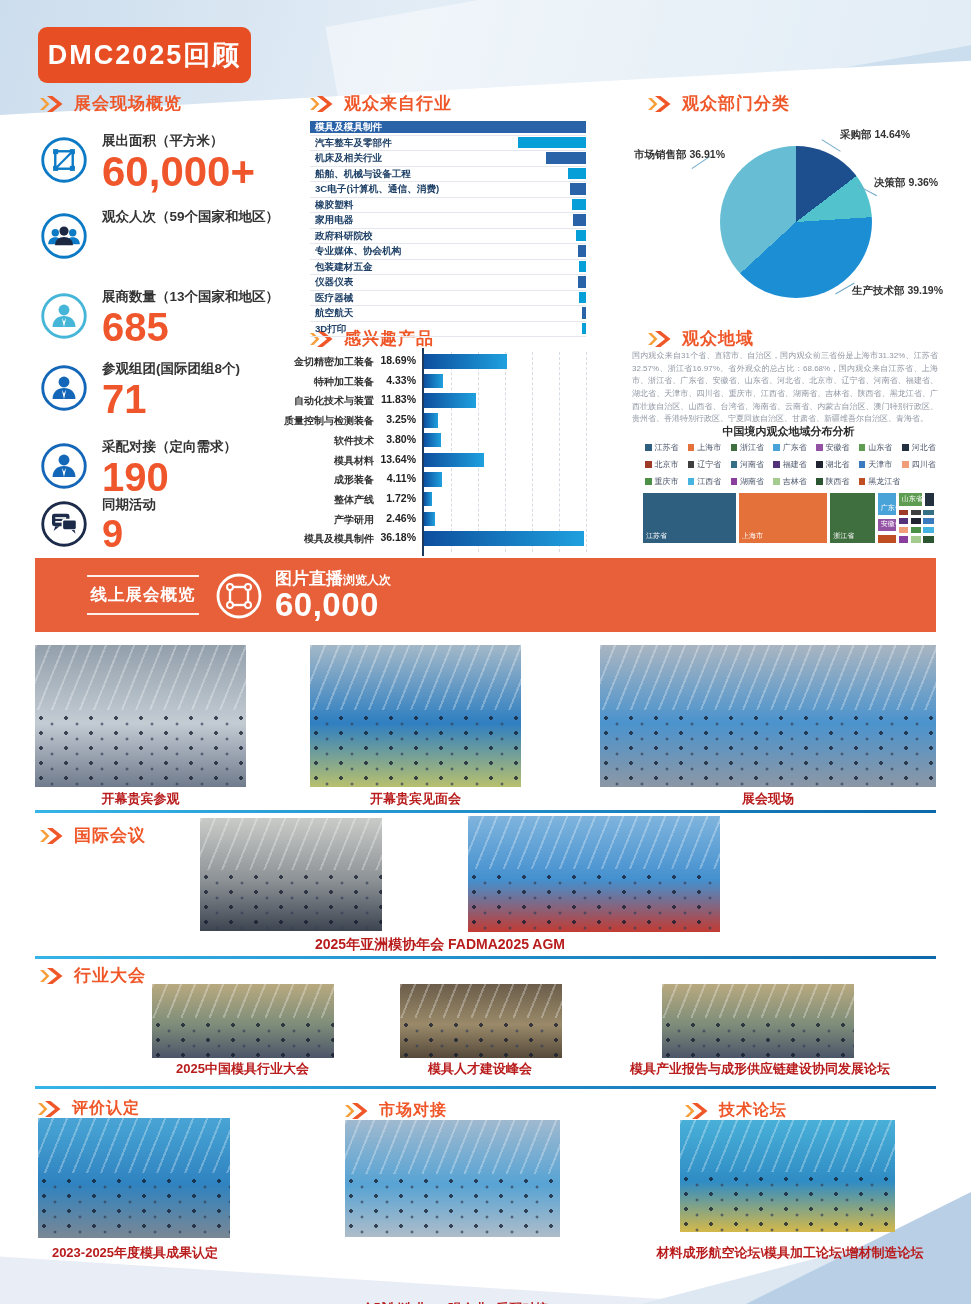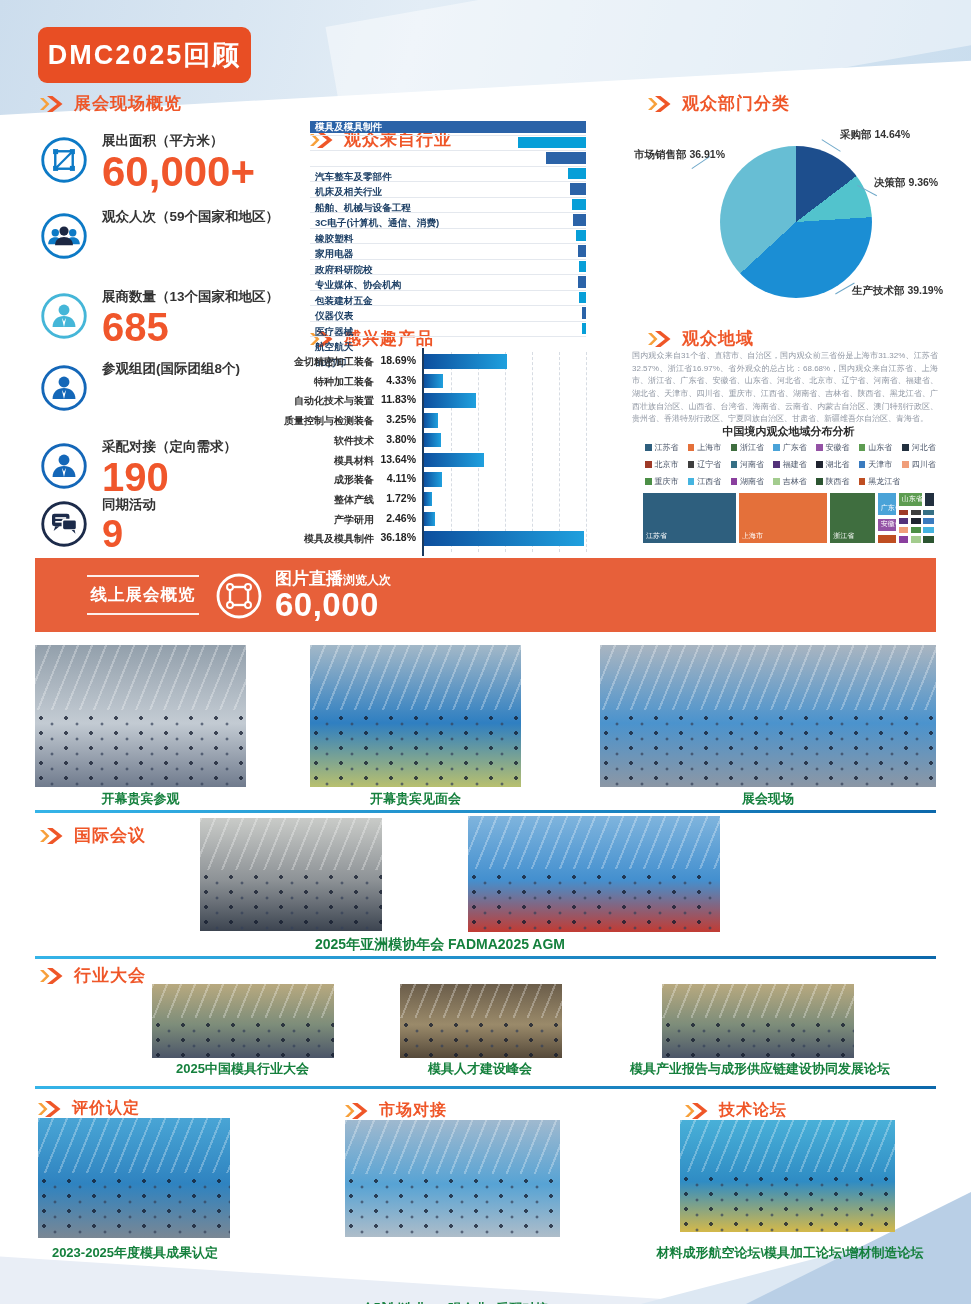--- a/index.html
+++ b/index.html
@@ -22,21 +22,21 @@
   
   #stats{left:40px;top:132px;width:262px;height:420px;}
   .stat{position:absolute;left:0;display:flex;align-items:flex-start;gap:14px;}
   .stat-ic{width:48px;height:48px;flex:0 0 48px;margin-top:4px;}
   .stat-ic svg{width:48px;height:48px;display:block;}
   .stat-lb{font-size:13.5px;color:#333;font-weight:600;margin-bottom:1px;white-space:nowrap;}
   .stat-vl{color:#f0562b;font-weight:800;line-height:1.02;letter-spacing:0;}
   
   #indchart{left:310px;top:120px;width:276px;height:204px;}
   .irow{position:relative;width:276px;height:14.5px;border-bottom:1px solid #e4e8ee;}
-  .irow .ilb{position:absolute;left:5px;top:1px;font-size:9.6px;font-weight:700;color:#1e4066;white-space:nowrap;margin-top:34px;}
+  .irow .ilb{position:absolute;left:5px;top:1px;font-size:9.6px;font-weight:700;color:#1e4066;white-space:nowrap;}
   .irow .ibar{position:absolute;right:0;top:1.2px;height:11.8px;}
   .irow0{display:flex;align-items:center;}
   .irow0 .ilb0{position:relative;z-index:1;padding-left:5px;font-size:9.6px;font-weight:700;color:#fff;white-space:nowrap;}
   
   #prodchart{left:310px;top:352px;width:276px;height:202px;}
   .paxis{position:absolute;left:112px;top:-4px;width:2px;height:208px;background:#1b3a5e;}
   .pgrid{position:absolute;top:0;width:0;height:200px;border-left:1px dashed #d7dce3;}
   .prow{position:absolute;left:0;width:276px;height:19.5px;}
   .pname{position:absolute;right:212px;top:3px;font-size:10px;color:#333;font-weight:600;white-space:nowrap;}
   .ppct{position:absolute;right:170px;top:2px;font-size:10.5px;color:#222;font-weight:800;white-space:nowrap;}
@@ -81,21 +81,21 @@
   .ph-hall{--c1:#93a0ac;--c2:#c3cbd3;--c3:#707b8d;}
   .ph-meeting{--c1:#a3b8c8;--c2:#2f7fc1;--c3:#b8c06e;}
   .ph-expo{--c1:#a9b5c1;--c2:#4b93cd;--c3:#8c97a5;}
   .ph-boardroom{--c1:#c9cbc8;--c2:#8d9296;--c3:#3c4450;}
   .ph-group{--c1:#7fb4dd;--c2:#4490cf;--c3:#c23b33;}
   .ph-ballroom{--c1:#b8a97f;--c2:#7d8d7a;--c3:#4b5568;}
   .ph-stage{--c1:#6b5d4a;--c2:#9a8a6a;--c3:#55493a;}
   .ph-award{--c1:#49a5d5;--c2:#2f83c0;--c3:#7a8794;}
   .ph-market{--c1:#9fb9cf;--c2:#57a3d4;--c3:#aebdc9;}
   .ph-tech{--c1:#49b0d8;--c2:#2f8cc4;--c3:#d4b94a;}
-  .caption{position:absolute;text-align:center;font-size:13px;font-weight:800;color:#15803d;white-space:nowrap;}
+  .caption{position:absolute;text-align:center;font-size:13px;font-weight:800;color:#b91c1c;white-space:nowrap;}
   .divider{position:absolute;left:35px;width:901px;height:3px;background:linear-gradient(90deg,#35b4e8,#0c68ab);}
 </style>
 </head>
 <body>
 
 <div id="poster">
   <div class="bg-top"></div>
   <div class="bg-stripe"></div>
   <div class="bg-cut"></div>
   <div class="wedge-a"></div>
@@ -104,21 +104,21 @@
 
   <div class="z badge">DMC2025回顾</div>
 
   <div class="z shead" style="left:40px;top:92px;">
     <svg width="26" height="16" viewBox="0 0 26 16">
         <polygon points="0,2 6,8 0,14 3.5,14 9.5,8 3.5,2" fill="#f7a03b"></polygon>
         <polygon points="7,0 17,8 7,16 12.5,16 22.5,8 12.5,0" fill="#ef5628"></polygon>
       </svg>
     <span class="ttl">展会现场概览</span>
   </div>
-  <div class="z shead" style="left:310px;top:92px;margin-top:36px;">
+  <div class="z shead" style="left:310px;top:92px;">
     <svg width="26" height="16" viewBox="0 0 26 16">
         <polygon points="0,2 6,8 0,14 3.5,14 9.5,8 3.5,2" fill="#f7a03b"></polygon>
         <polygon points="7,0 17,8 7,16 12.5,16 22.5,8 12.5,0" fill="#ef5628"></polygon>
       </svg>
     <span class="ttl">观众来自行业</span>
   </div>
   <div class="z shead" style="left:648px;top:92px;">
     <svg width="26" height="16" viewBox="0 0 26 16">
         <polygon points="0,2 6,8 0,14 3.5,14 9.5,8 3.5,2" fill="#f7a03b"></polygon>
         <polygon points="7,0 17,8 7,16 12.5,16 22.5,8 12.5,0" fill="#ef5628"></polygon>
@@ -192,20 +192,21 @@
     <span class="stat-ic">
           <svg viewBox="0 0 44 44">
             <circle cx="22" cy="22" r="19.5" fill="none" stroke="#1467b8" stroke-width="2.6"></circle>
             <circle cx="22" cy="16.5" r="5" fill="#1467b8"></circle>
             <path d="M11.5 32c0-6.4 4.7-10 10.5-10s10.5 3.6 10.5 10z" fill="#1467b8"></path>
             <path d="M20 23.5 L22 27 L24 23.5 L22 32 Z" fill="#fff"></path>
           </svg>
         </span>
     <div class="stat-tx">
       <div class="stat-lb">参观组团(国际团组8个)</div>
+      <div class="stat-vl" style="font-size:40px">71</div>
     </div>
       </div>
       <div class="stat" style="top:306px">
     <span class="stat-ic">
           <svg viewBox="0 0 44 44">
             <circle cx="22" cy="22" r="19.5" fill="none" stroke="#1467b8" stroke-width="2.6"></circle>
             <circle cx="22" cy="16.5" r="5" fill="#1467b8"></circle>
             <path d="M11.5 32c0-6.4 4.7-10 10.5-10s10.5 3.6 10.5 10z" fill="#1467b8"></path>
             <path d="M20 23.5 L22 27 L24 23.5 L22 32 Z" fill="#fff"></path>
           </svg>

